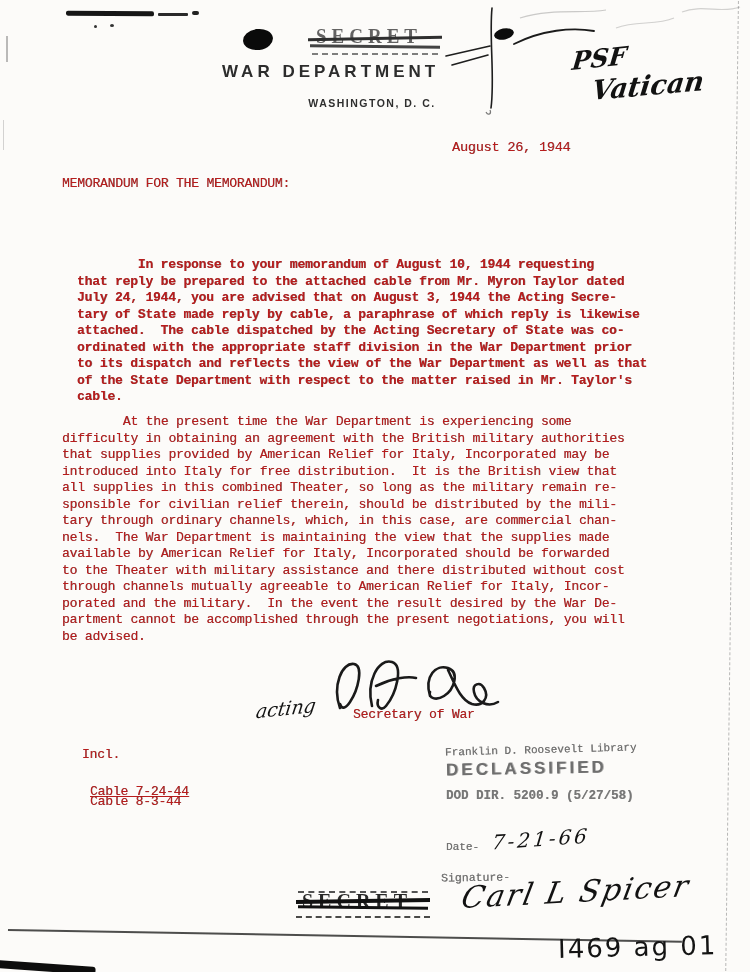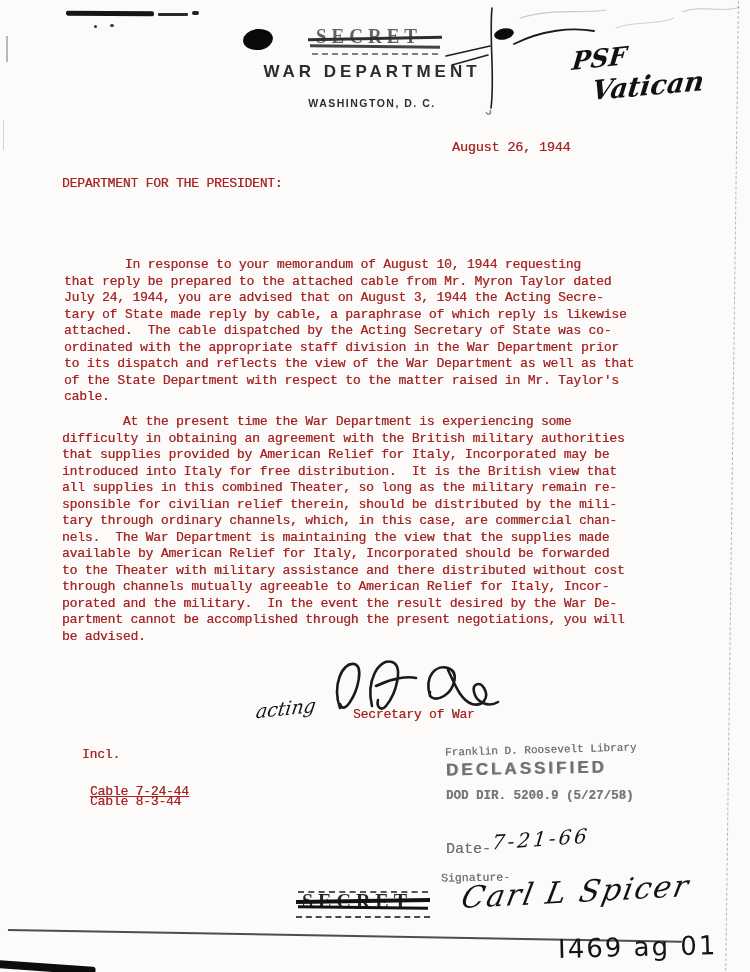--- a/index.html
+++ b/index.html
@@ -16,21 +16,21 @@
     white-space:pre;
   }
   .body-text { font-size:13px; line-height:16.5px; letter-spacing:-0.2px; }
   .hand {
     font-family:"DejaVu Serif", serif;
     font-style:italic; color:#121212; white-space:pre;
   }
   .stamp { color:#575757; white-space:pre; }
   .letterhead-org {
     font-family:"Liberation Sans", sans-serif; font-size:17px; font-weight:600;
-    letter-spacing:4px; color:#2c2c2c; text-align:center;
+    letter-spacing:4px; color:#2c2c2c; text-align:left;
   }
   .letterhead-city {
     font-family:"Liberation Sans", sans-serif; font-size:10.5px; font-weight:700;
     letter-spacing:1.5px; color:#2e2e2e; text-align:center;margin-top:12px;
   }
   .secret-word {
     font-family:"Liberation Serif", serif; font-weight:700;
     letter-spacing:5px; color:#3d3d3d; white-space:pre;
   }
   .strike { position:absolute; background:#2f2f2f; }
@@ -72,24 +72,24 @@
   </svg>
 
   <div class="abs hand" style="left:572px;top:44px;font-size:25px;font-weight:700;transform:rotate(-6deg) skewX(-12deg);">PSF</div>
   <div class="abs hand" style="left:592px;top:70px;font-size:27px;font-weight:700;transform:rotate(-5deg) skewX(-12deg);">Vatican</div>
 
   <div class="abs letterhead-org" style="left:222px;top:62px;width:300px;">WAR DEPARTMENT</div>
   <div class="abs letterhead-city" style="left:222px;top:85px;width:300px;">WASHINGTON, D. C.</div>
 
   <div class="abs mono body-text" style="left:452px;top:140px;font-size:13.5px;">August 26, 1944</div>
 
-  <div class="abs mono body-text" style="left:62px;top:176px;">DEPARTMENT FOR THE PRESIDENT:</div>
+  <div class="abs mono body-text" style="left:62px;top:176px;">MEMORANDUM FOR THE MEMORANDUM:</div>
 
 
-  <div class="abs mono body-text" style="left:64px;top:257px;">        In response to your memorandum of August 10, 1944 requesting
+  <div class="abs mono body-text" style="left:77px;top:257px;font-weight:bold;">        In response to your memorandum of August 10, 1944 requesting
 that reply be prepared to the attached cable from Mr. Myron Taylor dated
 July 24, 1944, you are advised that on August 3, 1944 the Acting Secre-
 tary of State made reply by cable, a paraphrase of which reply is likewise
 attached.  The cable dispatched by the Acting Secretary of State was co-
 ordinated with the appropriate staff division in the War Department prior
 to its dispatch and reflects the view of the War Department as well as that
 of the State Department with respect to the matter raised in Mr. Taylor's
 cable.</div>
   <div class="abs mono body-text" style="left:62px;top:414px;">        At the present time the War Department is experiencing some
 difficulty in obtaining an agreement with the British military authorities
@@ -116,21 +116,21 @@
   </svg>
   <div class="abs mono body-text" style="left:353px;top:707px;">Secretary of War</div>
 
   <div class="abs mono body-text" style="left:82px;top:747px;">Incl.</div>
   <div class="abs mono body-text" style="left:90px;top:784px;text-decoration:underline;">Cable 7-24-44</div>
   <div class="abs mono body-text" style="left:90px;top:794px;">Cable 8-3-44</div>
 
   <div class="abs mono stamp" style="left:445px;top:744px;font-size:11px;transform:rotate(-1.5deg);opacity:.85;">Franklin D. Roosevelt Library</div>
   <div class="abs stamp" style="left:446px;top:759px;font-family:'Liberation Sans',sans-serif;font-size:17px;font-weight:700;letter-spacing:3px;transform:rotate(-1deg);opacity:.85;text-shadow:1px 0 0 rgba(90,90,90,.5);">DECLASSIFIED</div>
   <div class="abs mono stamp" style="left:446px;top:789px;font-size:12.5px;font-weight:700;opacity:.8;">DOD DIR. 5200.9 (5/27/58)</div>
-  <div class="abs mono stamp" style="left:446px;top:841px;font-size:15px;opacity:.85;">Date-</div>
+  <div class="abs mono stamp" style="left:446px;top:841px;font-size:11px;opacity:.85;">Date-</div>
   <div class="abs hand" style="left:492px;top:827px;font-size:20px;letter-spacing:3px;transform:rotate(-4deg) skewX(-10deg);">7-21-66</div>
   <div class="abs mono stamp" style="left:441px;top:871px;font-size:11.5px;opacity:.85;transform:rotate(-1deg);">Signature-</div>
   <div class="abs hand" style="left:462px;top:874px;font-size:30px;letter-spacing:2px;transform:rotate(-3deg) skewX(-14deg);">Carl L Spicer</div>
 
   <div class="abs" style="left:302px;top:890px;width:126px;height:34px;">
     <div class="secret-word" style="font-size:20px;color:#1d1d1d;opacity:.95;filter:blur(.35px);transform:scaleY(1.05);">SECRET</div>
     <div class="abs decor" style="left:-4px;top:1px;width:130px;border-top:2px dashed #2a2a2a;opacity:.8;"></div>
     <div class="strike decor" style="left:-6px;top:9px;width:134px;height:3.5px;background:#111;transform:rotate(-0.8deg);"></div>
     <div class="strike decor" style="left:-4px;top:16px;width:130px;height:3px;background:#111;transform:rotate(0.6deg);"></div>
     <div class="abs decor" style="left:-6px;top:26px;width:134px;border-top:2.5px dashed #2a2a2a;opacity:.85;"></div>

